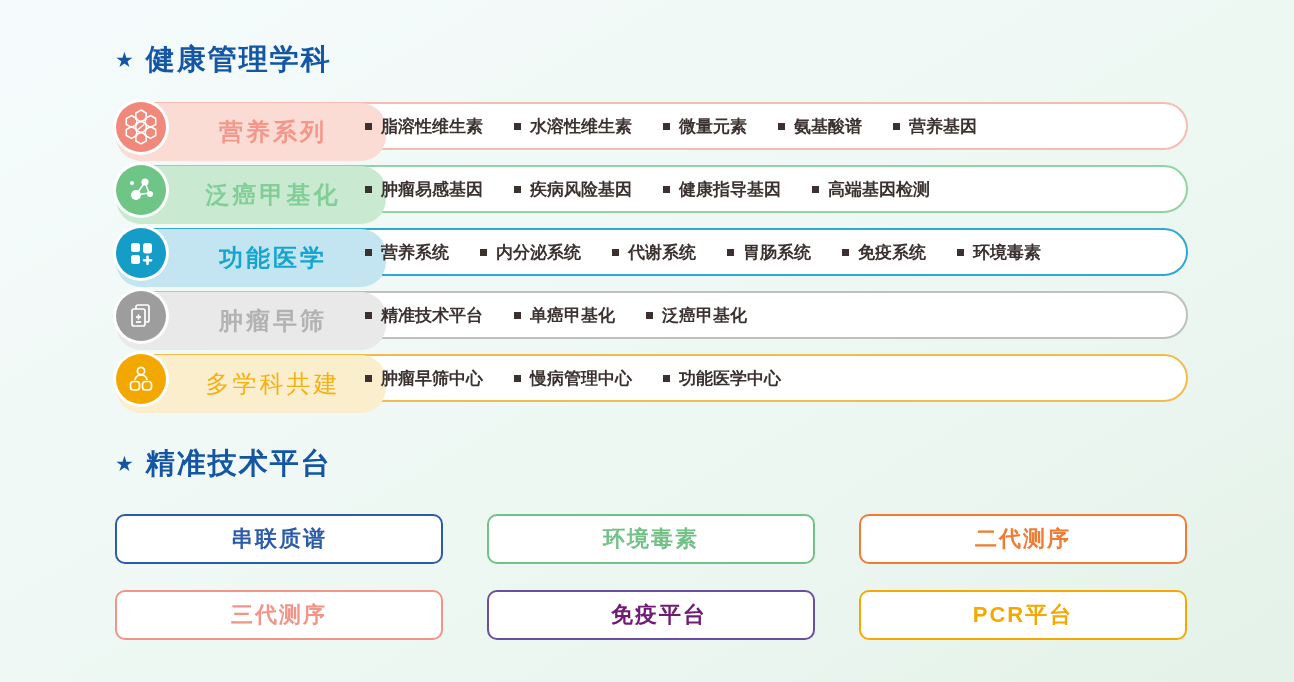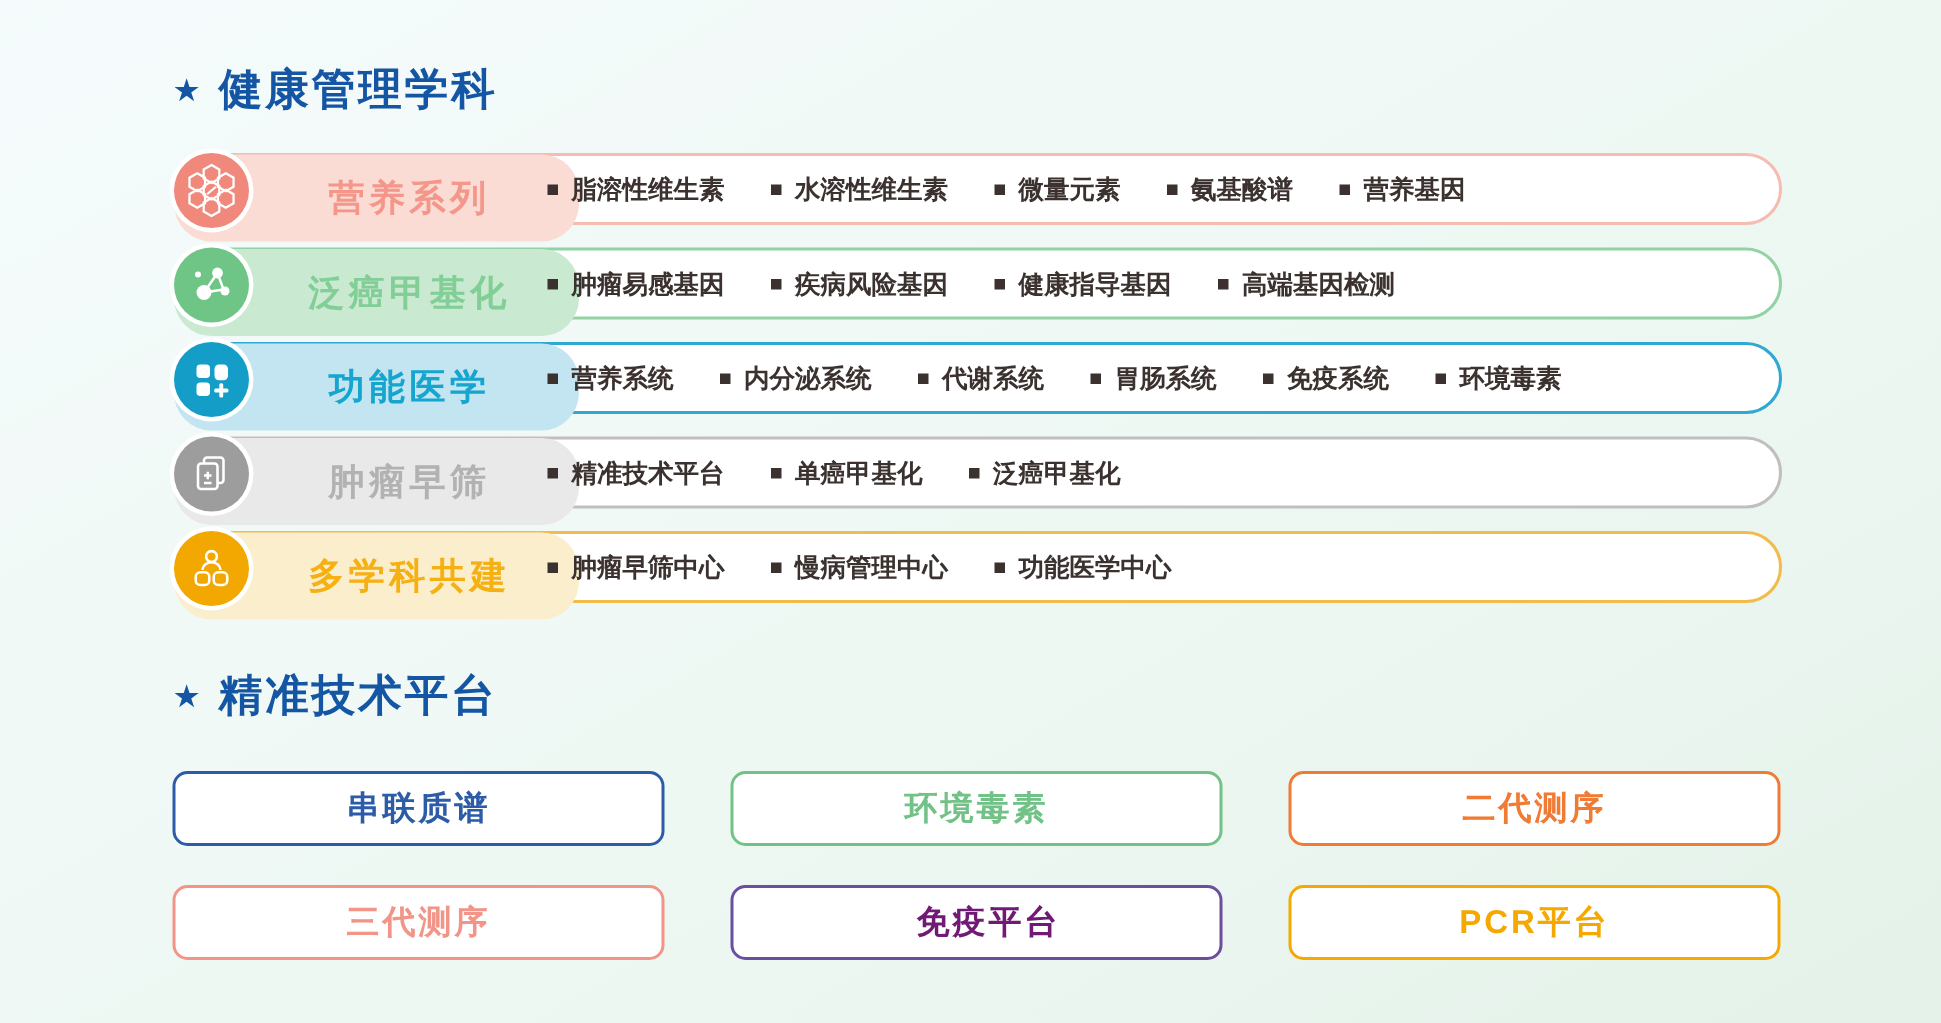--- a/index.html
+++ b/index.html
@@ -27,21 +27,21 @@
   .row-gene{border-color:#93d2a4;}
   .row-gene .pill{background:#c9e9d1;color:#82ce97;}
   .row-gene .circle{background:#6fc586;}
   .row-func{border-color:#2fa8d2;}
   .row-func .pill{background:#c3e5f2;color:#16a5ce;font-weight:700;}
   .row-func .circle{background:#149ec7;}
   .row-cancer{border-color:#bfbfbf;}
   .row-cancer .pill{background:#e9e9e9;color:#b2b2b2;}
   .row-cancer .circle{background:#9d9d9d;}
   .row-multi{border-color:#f2bc4b;}
-  .row-multi .pill{background:#fbeecd;color:#f5b011;font-weight:700;}
+  .row-multi .pill{background:#fbeecd;color:#f5b011;font-weight:400;}
   .row-multi .circle{background:#f2a800;}
 
   .platform-title{margin-top:42px;}
   .btn-grid{display:grid;grid-template-columns:repeat(3,328px);gap:26px 44px;margin-top:30px;}
   .btn{height:50px;background:#ffffff;border:2px solid;border-radius:10px;display:flex;align-items:center;justify-content:center;font-size:22px;font-weight:bold;letter-spacing:2px;box-sizing:border-box;cursor:pointer;}
   .b1{border-color:#2c5ca8;color:#2c5ca8;}
   .b2{border-color:#72c287;color:#72c287;}
   .b3{border-color:#ef7b35;color:#ef7b35;}
   .b4{border-color:#f29488;color:#f29488;}
   .b5{border-color:#6c4e9f;color:#701a75;padding-left:16px;}

